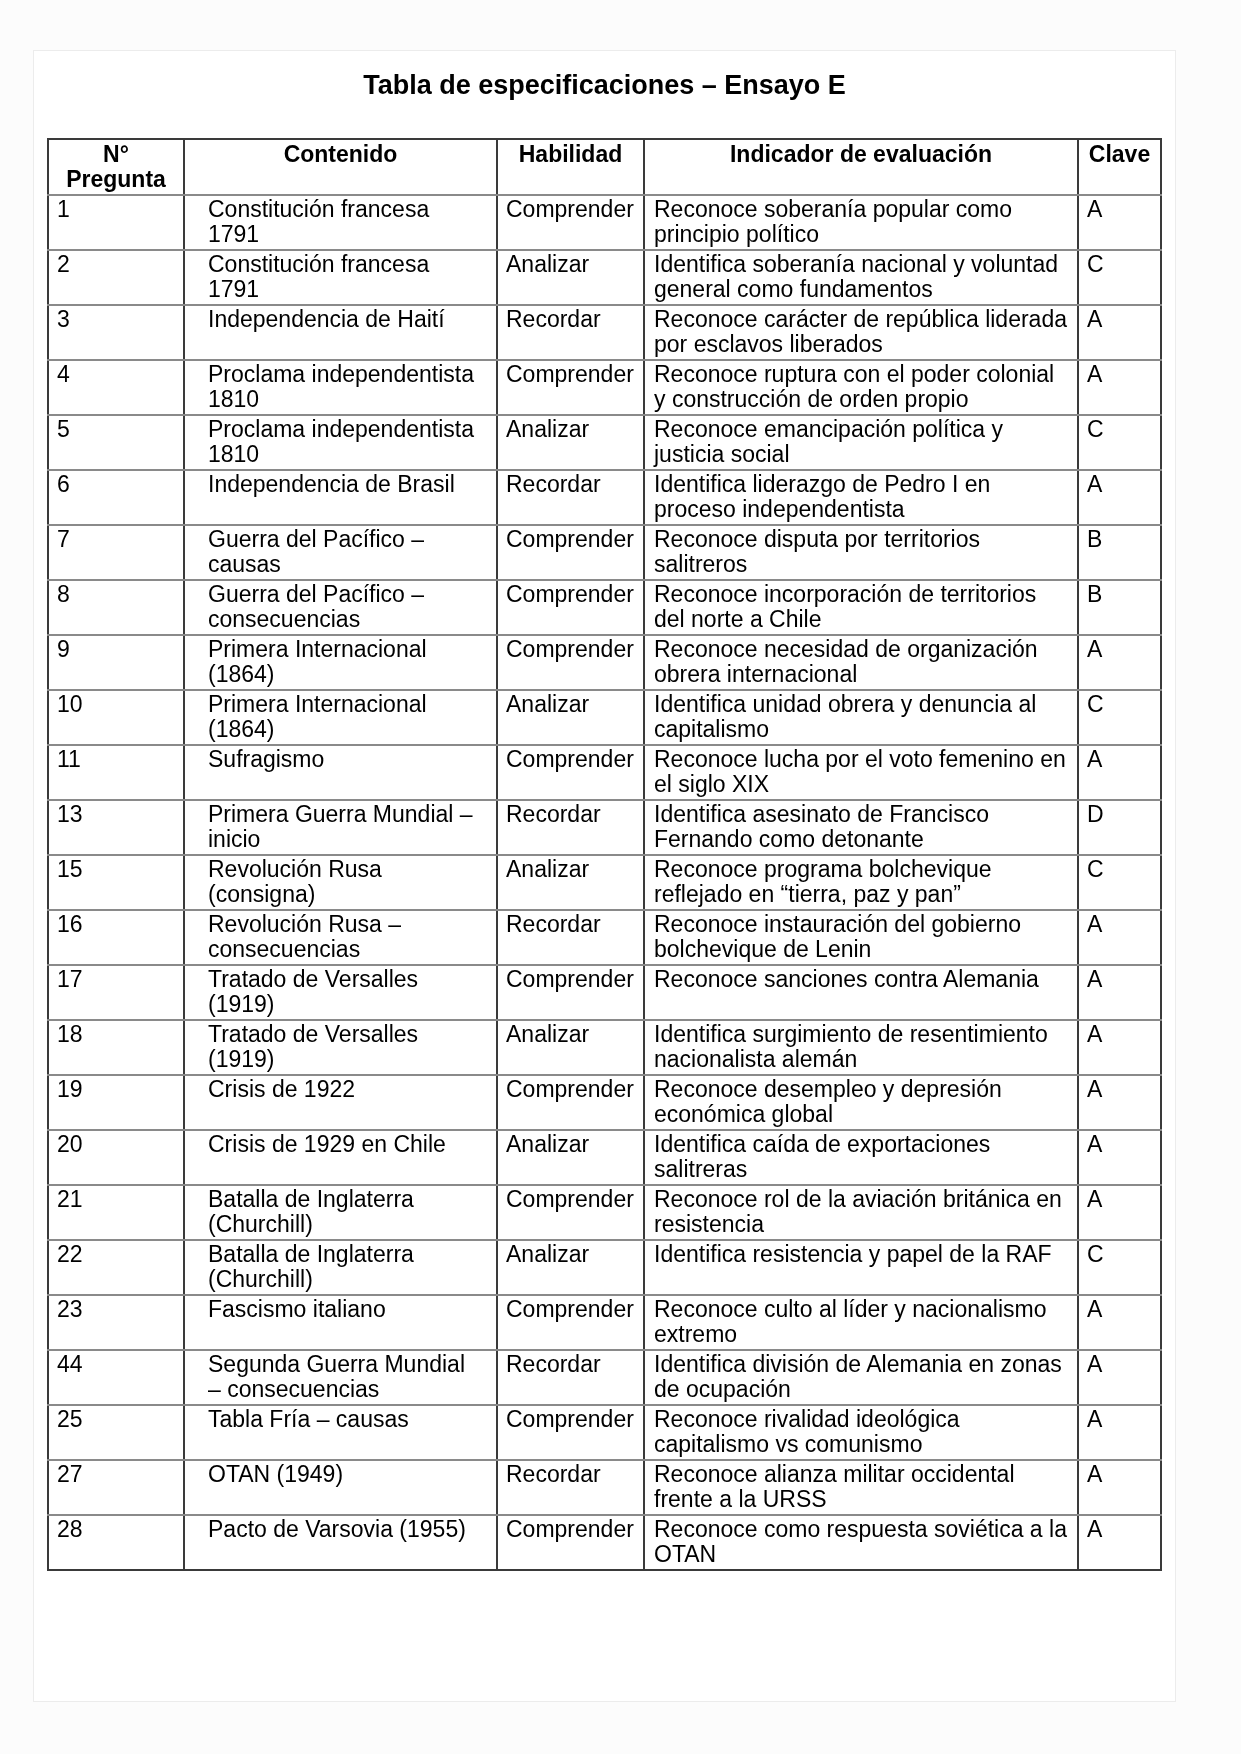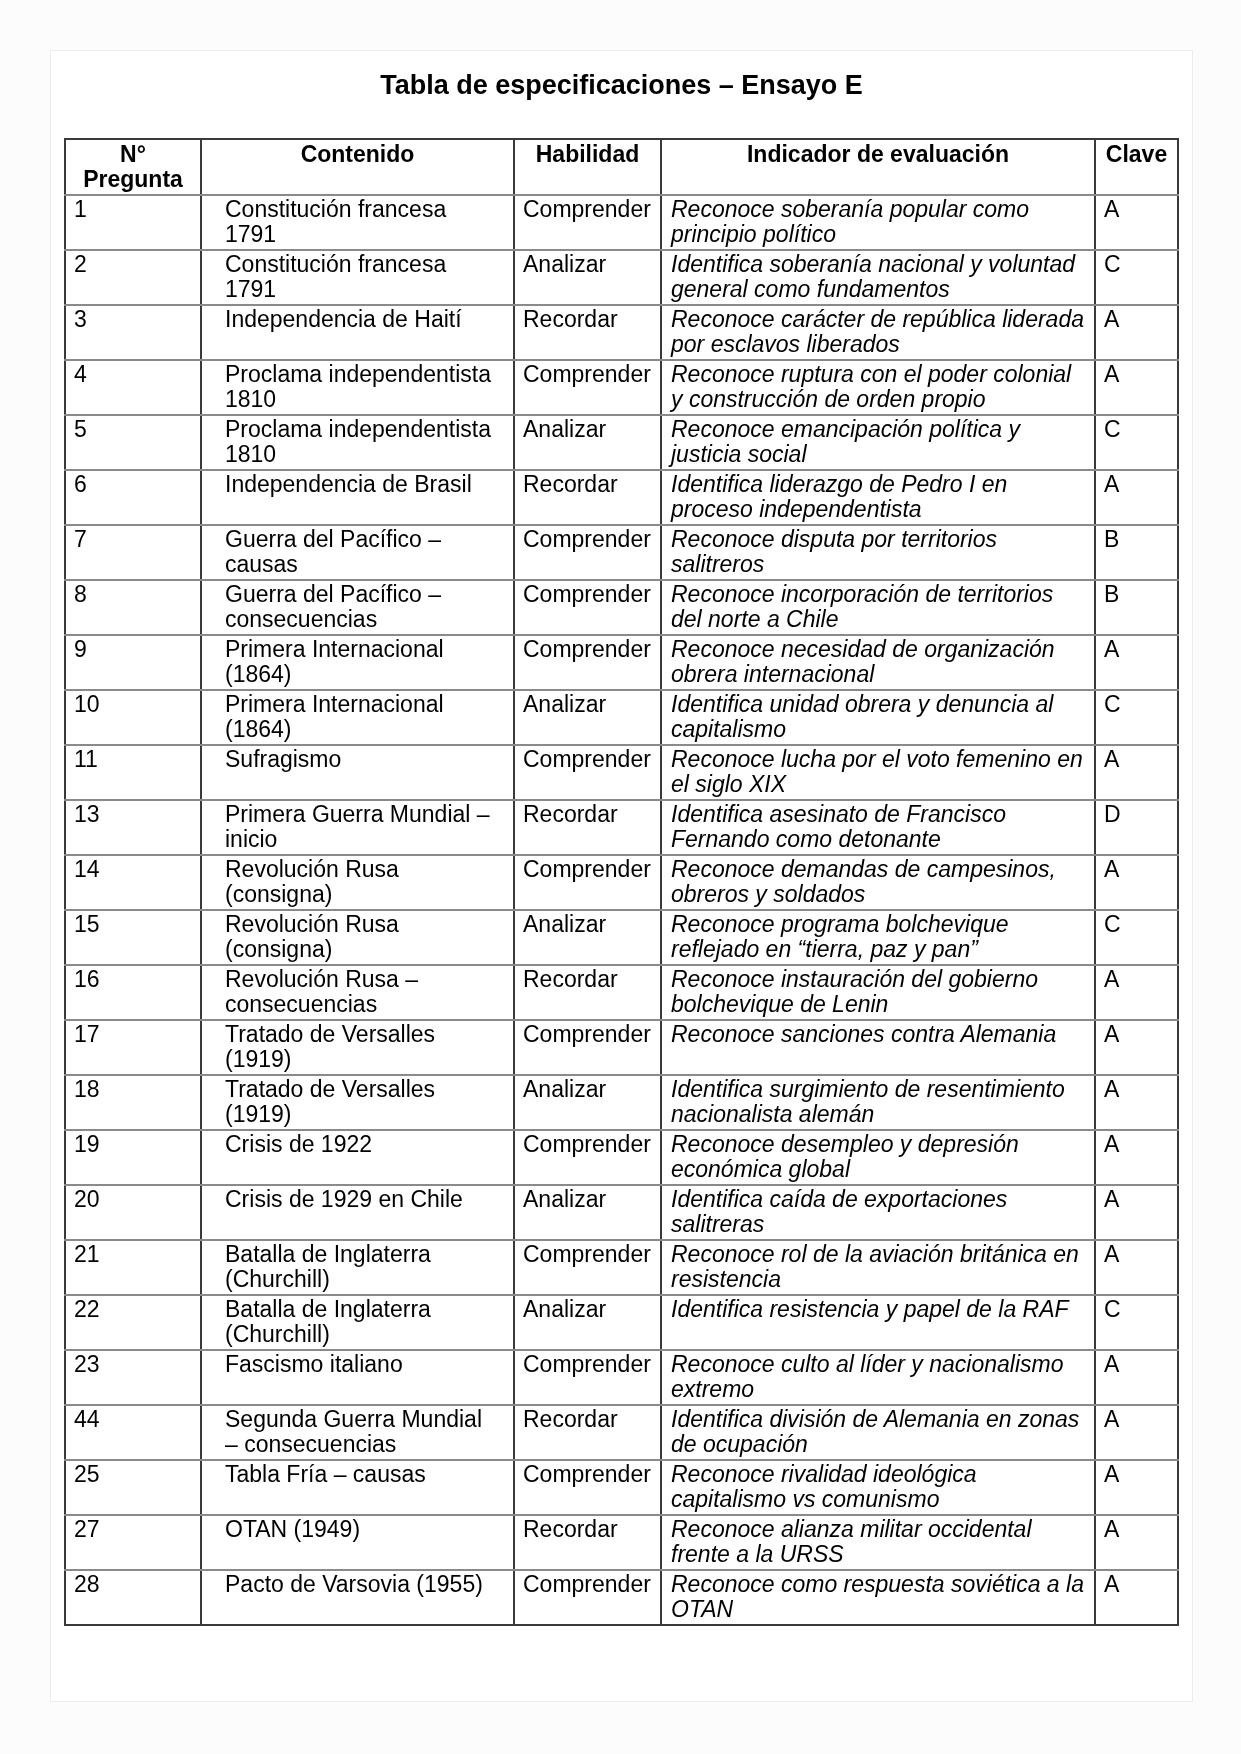--- a/index.html
+++ b/index.html
@@ -10,21 +10,21 @@
   }
   .canvas {
     position: relative;
     width: 1241px;
     height: 1754px;
     background: #fcfcfc;
     overflow: hidden;
   }
   .page {
     position: absolute;
-    left: 50px;
+    left: 33px;
     top: 50px;
     width: 1143px;
     height: 1652px;
     background: #ffffff;
     border: 1px solid #ececec;
     box-sizing: border-box;
   }
   .doc-title {
     position: absolute;
     top: 18px;
@@ -72,21 +72,21 @@
   }
   .spec-table td {
     border: 2px solid #8a8a8a;
     border-left-color: #3a3a3a;
     border-right-color: #3a3a3a;
     padding: 1px 6px 2px 8px;
   }
   .spec-table tbody tr:last-child td { border-bottom-color: #3a3a3a; margin-left: 18px; }
 
   .spec-table td.col-contenido  { padding-left: 23px;  padding-right: 14px; }
-  .spec-table td.col-indicador  { padding-left: 9px;  padding-right: 6px; font-style: italic;  }
+  .spec-table td.col-indicador  { padding-left: 9px;  padding-right: 6px;  }
   .spec-table td.col-n          { padding-left: 8px; }
 </style>
 </head>
 <body>
 
 <div class="canvas">
   <div class="page">
 
     <h1 class="doc-title">Tabla de especificaciones – Ensayo E</h1>
 
@@ -187,27 +187,20 @@
     <td class="col-clave">A</td>
   </tr>
           <tr>
     <td class="col-n">13</td>
     <td class="col-contenido">Primera Guerra Mundial – inicio</td>
     <td class="col-habilidad">Recordar</td>
     <td class="col-indicador">Identifica asesinato de Francisco Fernando como detonante</td>
     <td class="col-clave">D</td>
   </tr>
           <tr>
-    <td class="col-n">14</td>
-    <td class="col-contenido">Revolución Rusa (consigna)</td>
-    <td class="col-habilidad">Comprender</td>
-    <td class="col-indicador">Reconoce demandas de campesinos, obreros y soldados</td>
-    <td class="col-clave">A</td>
-  </tr>
-          <tr>
     <td class="col-n">15</td>
     <td class="col-contenido">Revolución Rusa (consigna)</td>
     <td class="col-habilidad">Analizar</td>
     <td class="col-indicador">Reconoce programa bolchevique reflejado en “tierra, paz y pan”</td>
     <td class="col-clave">C</td>
   </tr>
           <tr>
     <td class="col-n">16</td>
     <td class="col-contenido">Revolución Rusa – consecuencias</td>
     <td class="col-habilidad">Recordar</td>

